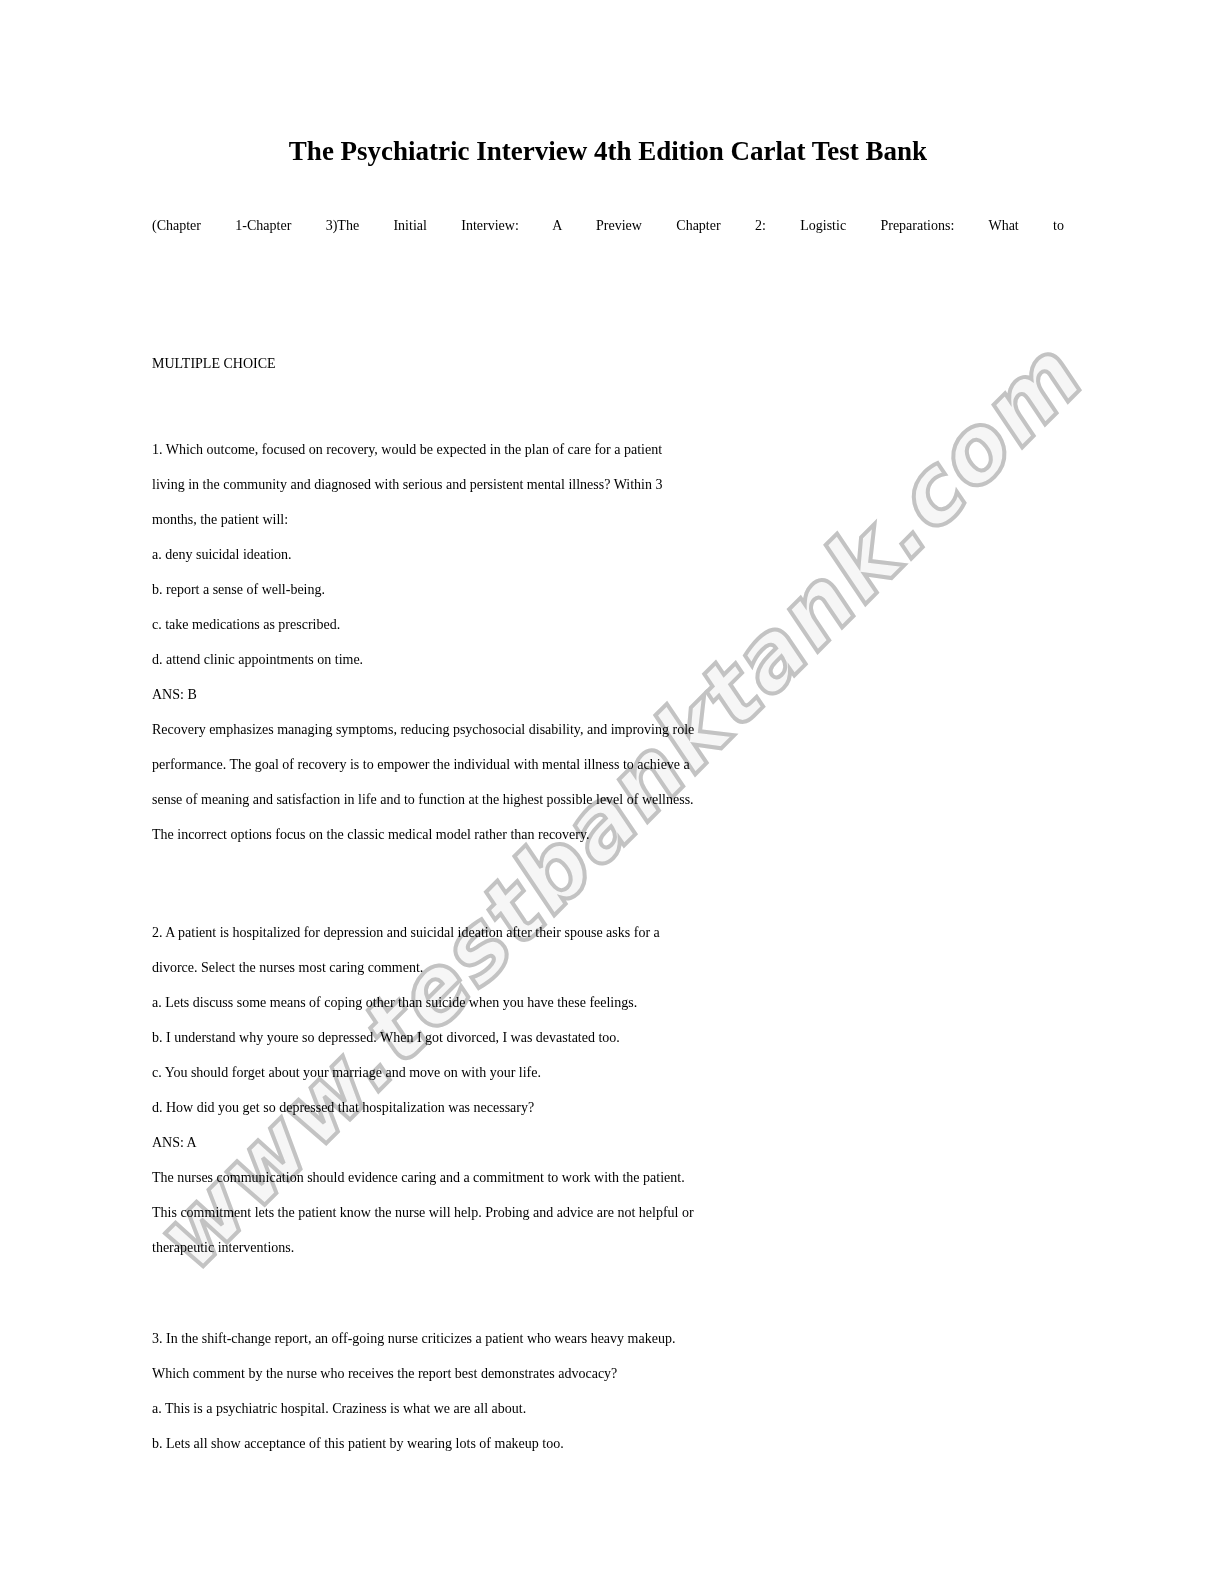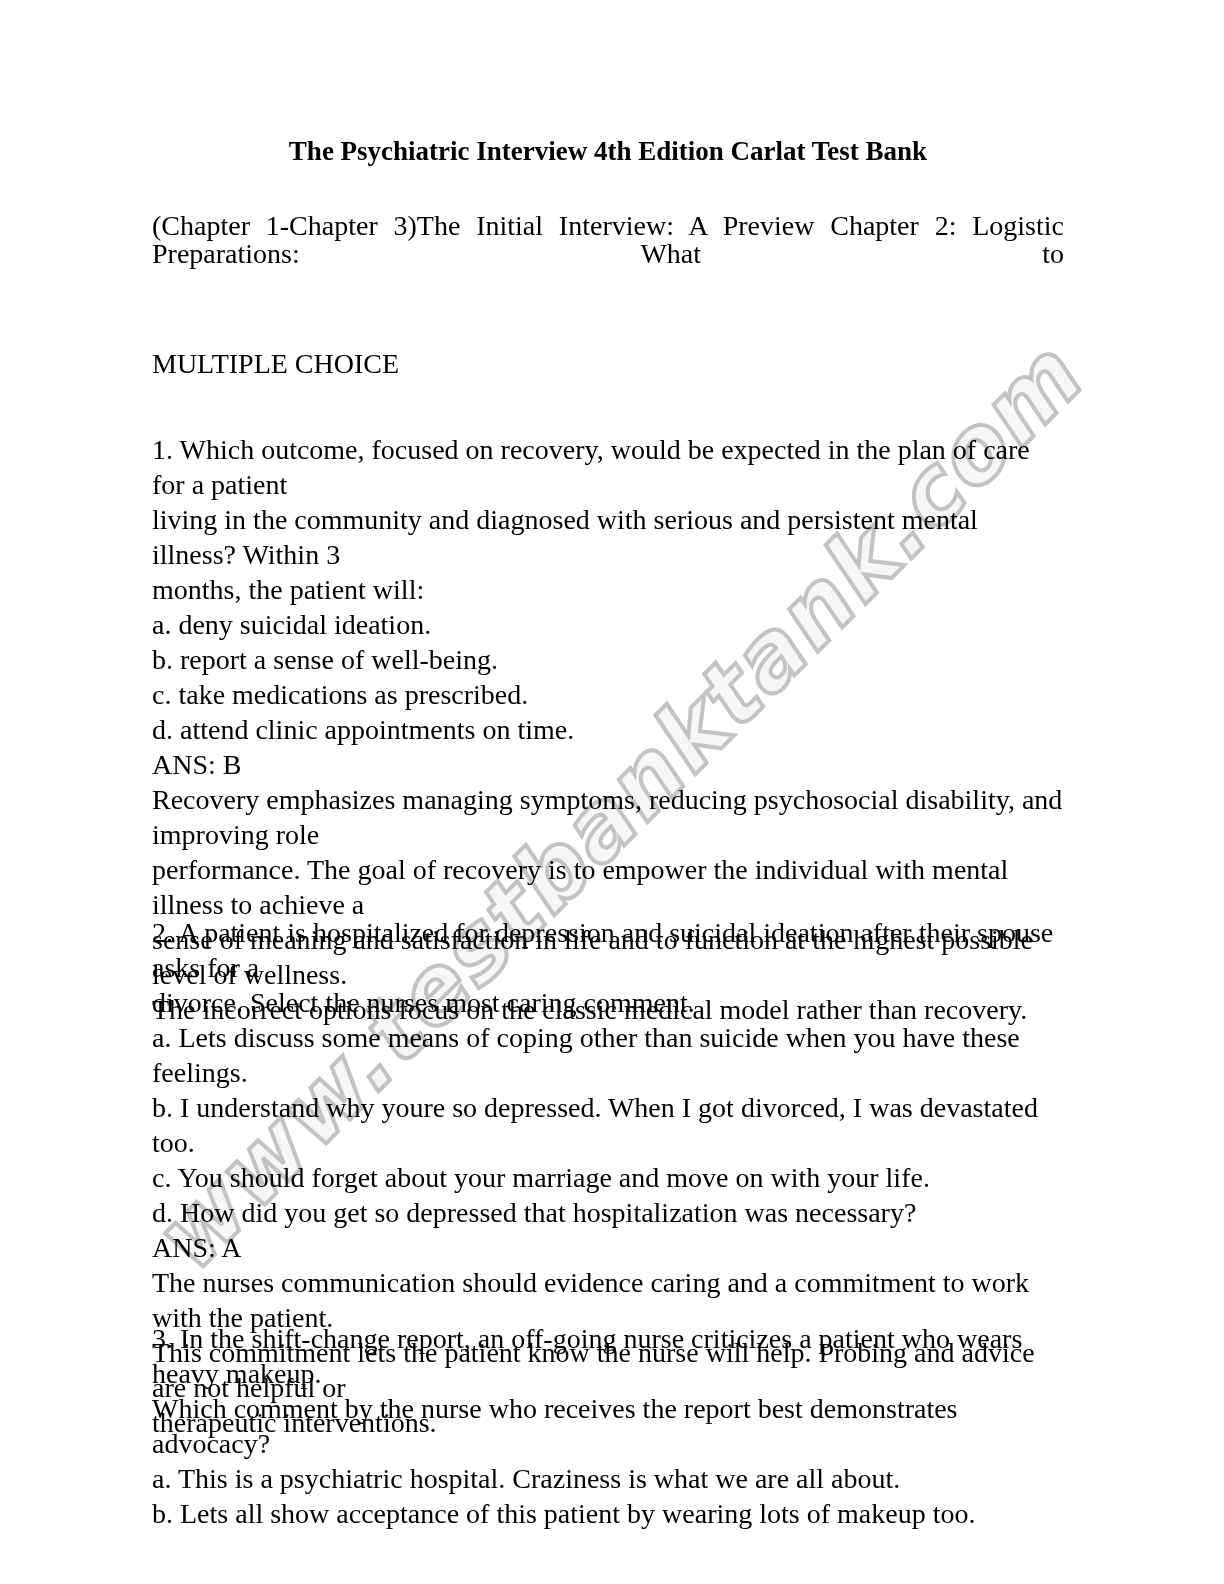--- a/index.html
+++ b/index.html
@@ -35,21 +35,21 @@
   }
   .content {
     position: absolute;
     inset: 0;
     z-index: 1;
   }
   .block {
     position: absolute;
     left: 152px;
     width: 912px;
-    font-size: 28px;
+    font-size: 14px;
     line-height: 28px;
     text-align: left;
   }
   .title {
     top: 132px;
     font-size: 27px;
     font-weight: bold;
     line-height: 38px;
     text-align: center;
     margin: 0;

